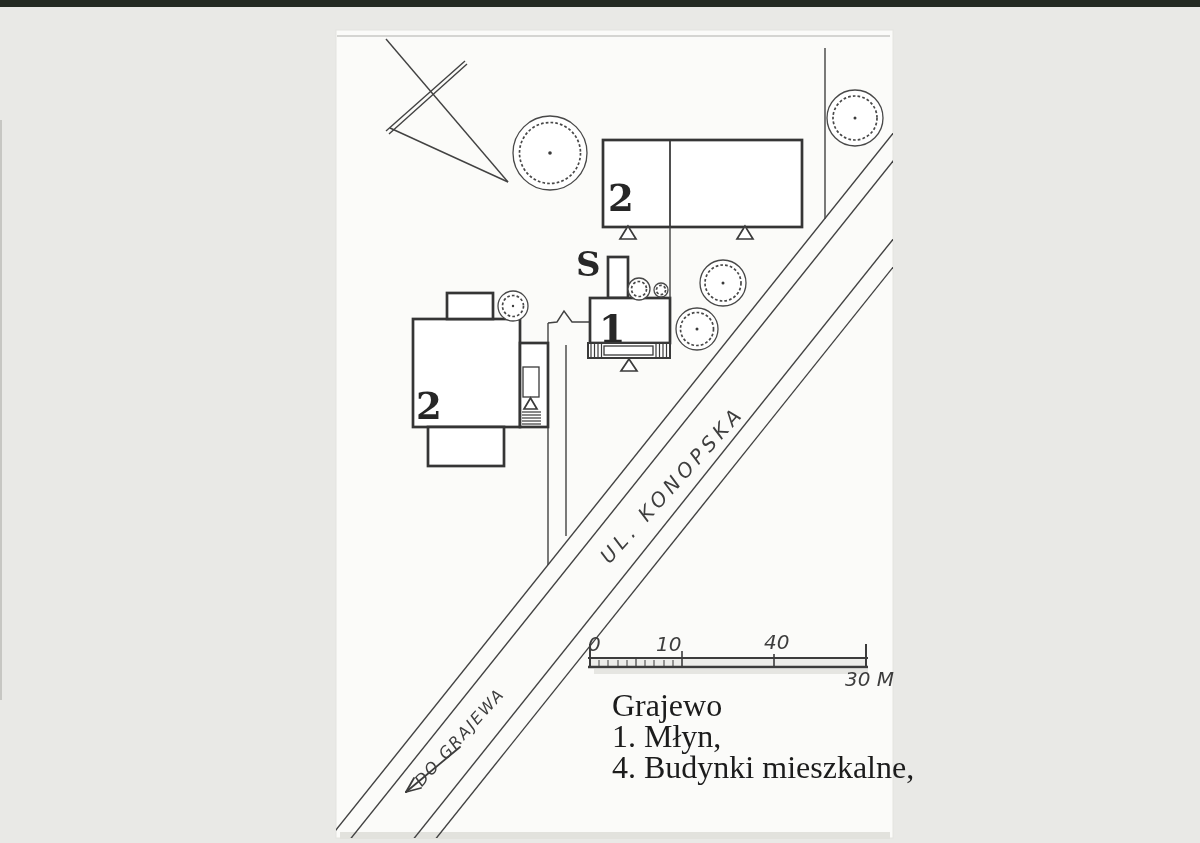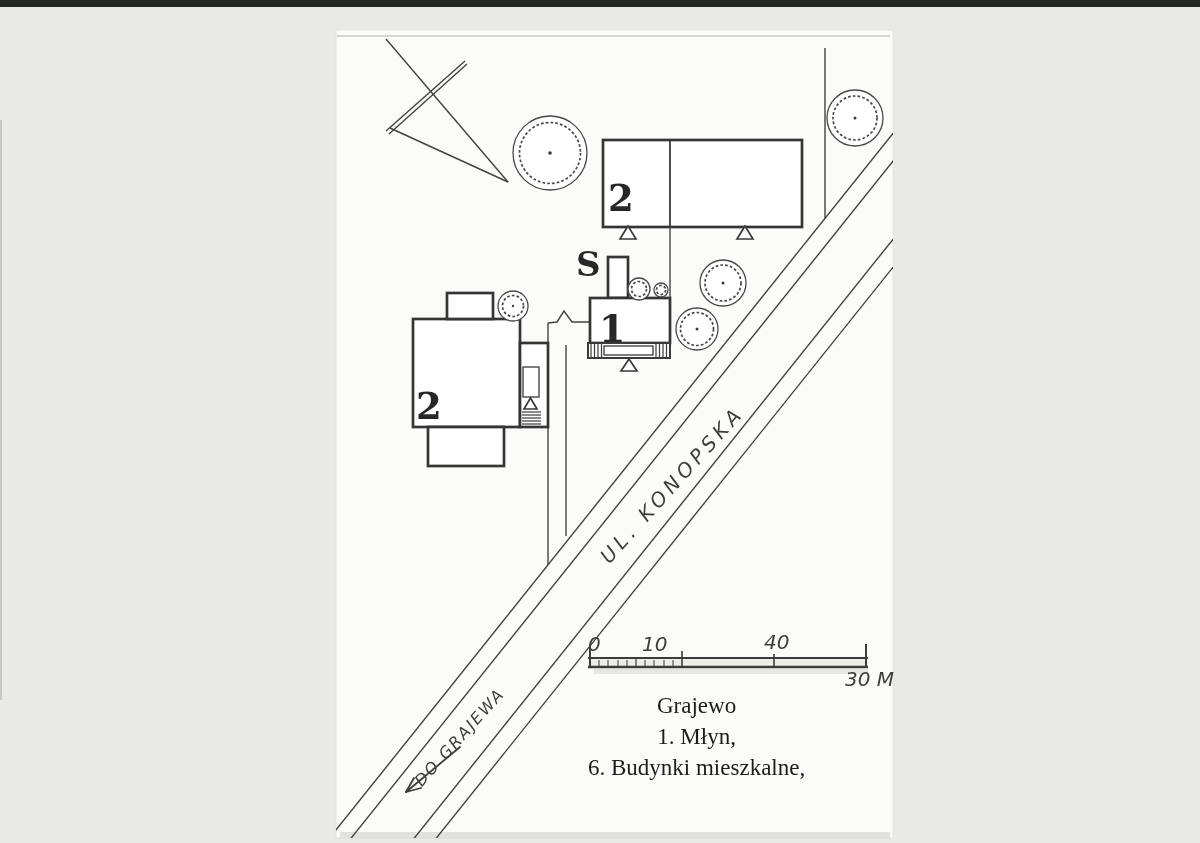--- a/index.html
+++ b/index.html
@@ -34,33 +34,32 @@
     color:#272727; line-height:1;
   }
   .hand {
     font-family:"DejaVu Sans", sans-serif; font-style:italic;
     color:#3d3d3d; line-height:1;
   }
   .rot { transform-origin:0 50%; transform:rotate(-48deg); }
   #street-name   { left:604px; top:550px; font-size:20px; letter-spacing:4.5px; }
   #dir-label     { left:418px; top:776px; font-size:16px; letter-spacing:2px; }
   #scale-0  { left:588px; top:634px; font-size:20px; }
-  #scale-10 { left:642px; top:634px; font-size:20px; }
+  #scale-10 { left:656px; top:634px; font-size:20px; }
   #scale-20 { left:764px; top:632px; font-size:20px; }
   #scale-30 { left:845px; top:669px; font-size:20px; }
   #num-top2  { left:608px; top:180px; font-size:37px; }
   #num-left2 { left:416px; top:388px; font-size:37px; }
   #num-1     { left:599px; top:310px; font-size:38px; }
   #num-S     { left:576px; top:247px; font-size:34px; }
   #legend {
-    left:588px; top:690px;
+    left:612px; top:690px;
     font-family:"Liberation Serif", serif;
-    font-size:23px; line-height:31px;
+    font-size:32px; line-height:31px;
     color: var(--text, #1c1c1c);
-    text-align: center;
   }
 </style>
 </head>
 <body>
 
 <div id="screen">
 
   <svg class="plan" width="1200" height="843" viewBox="0 0 1200 843">
     <defs>
       <clipPath id="sheetclip">
@@ -202,16 +201,16 @@
   <div class="lbl hand" id="scale-30">30 M</div>
 
   <div class="lbl bldnum" id="num-top2">2</div>
   <div class="lbl bldnum" id="num-left2">2</div>
   <div class="lbl bldnum" id="num-1">1</div>
   <div class="lbl bldnum" id="num-S">S</div>
 
   <div class="lbl" id="legend">
     <div>Grajewo</div>
     <div>1. Młyn,</div>
-    <div>6. Budynki mieszkalne,</div>
+    <div>4. Budynki mieszkalne,</div>
   </div>
 
 </div>
 
 </body></html>

